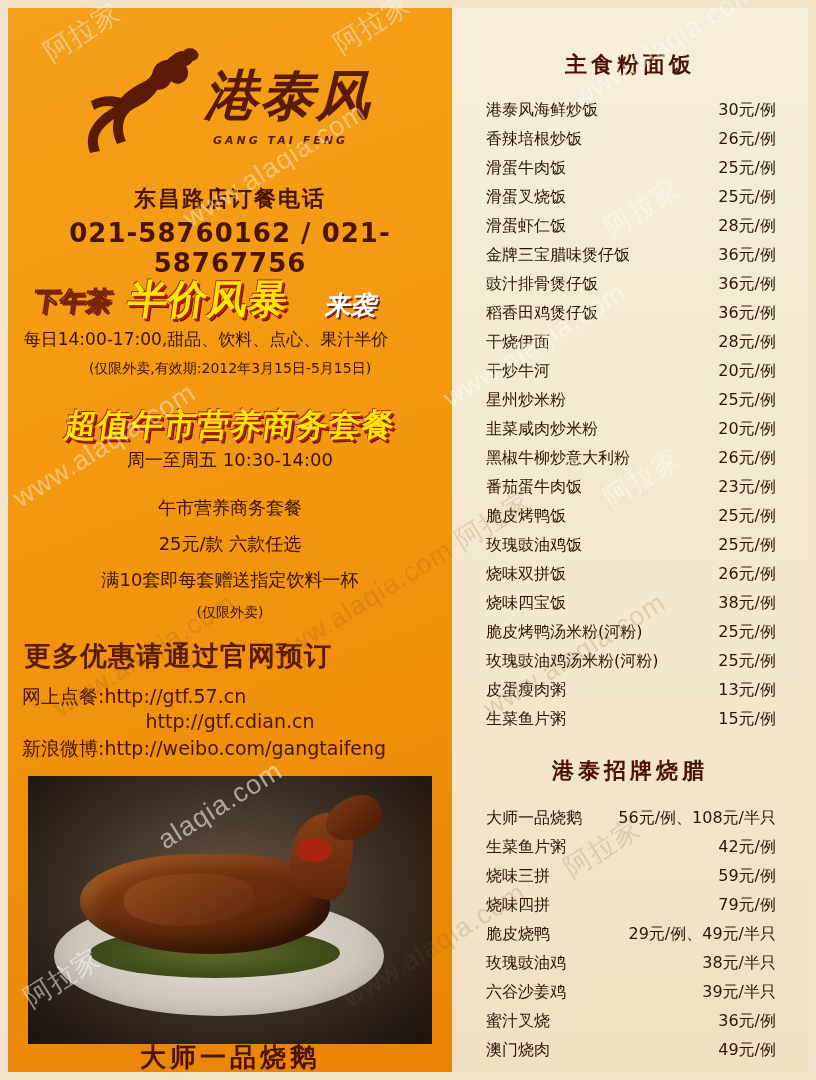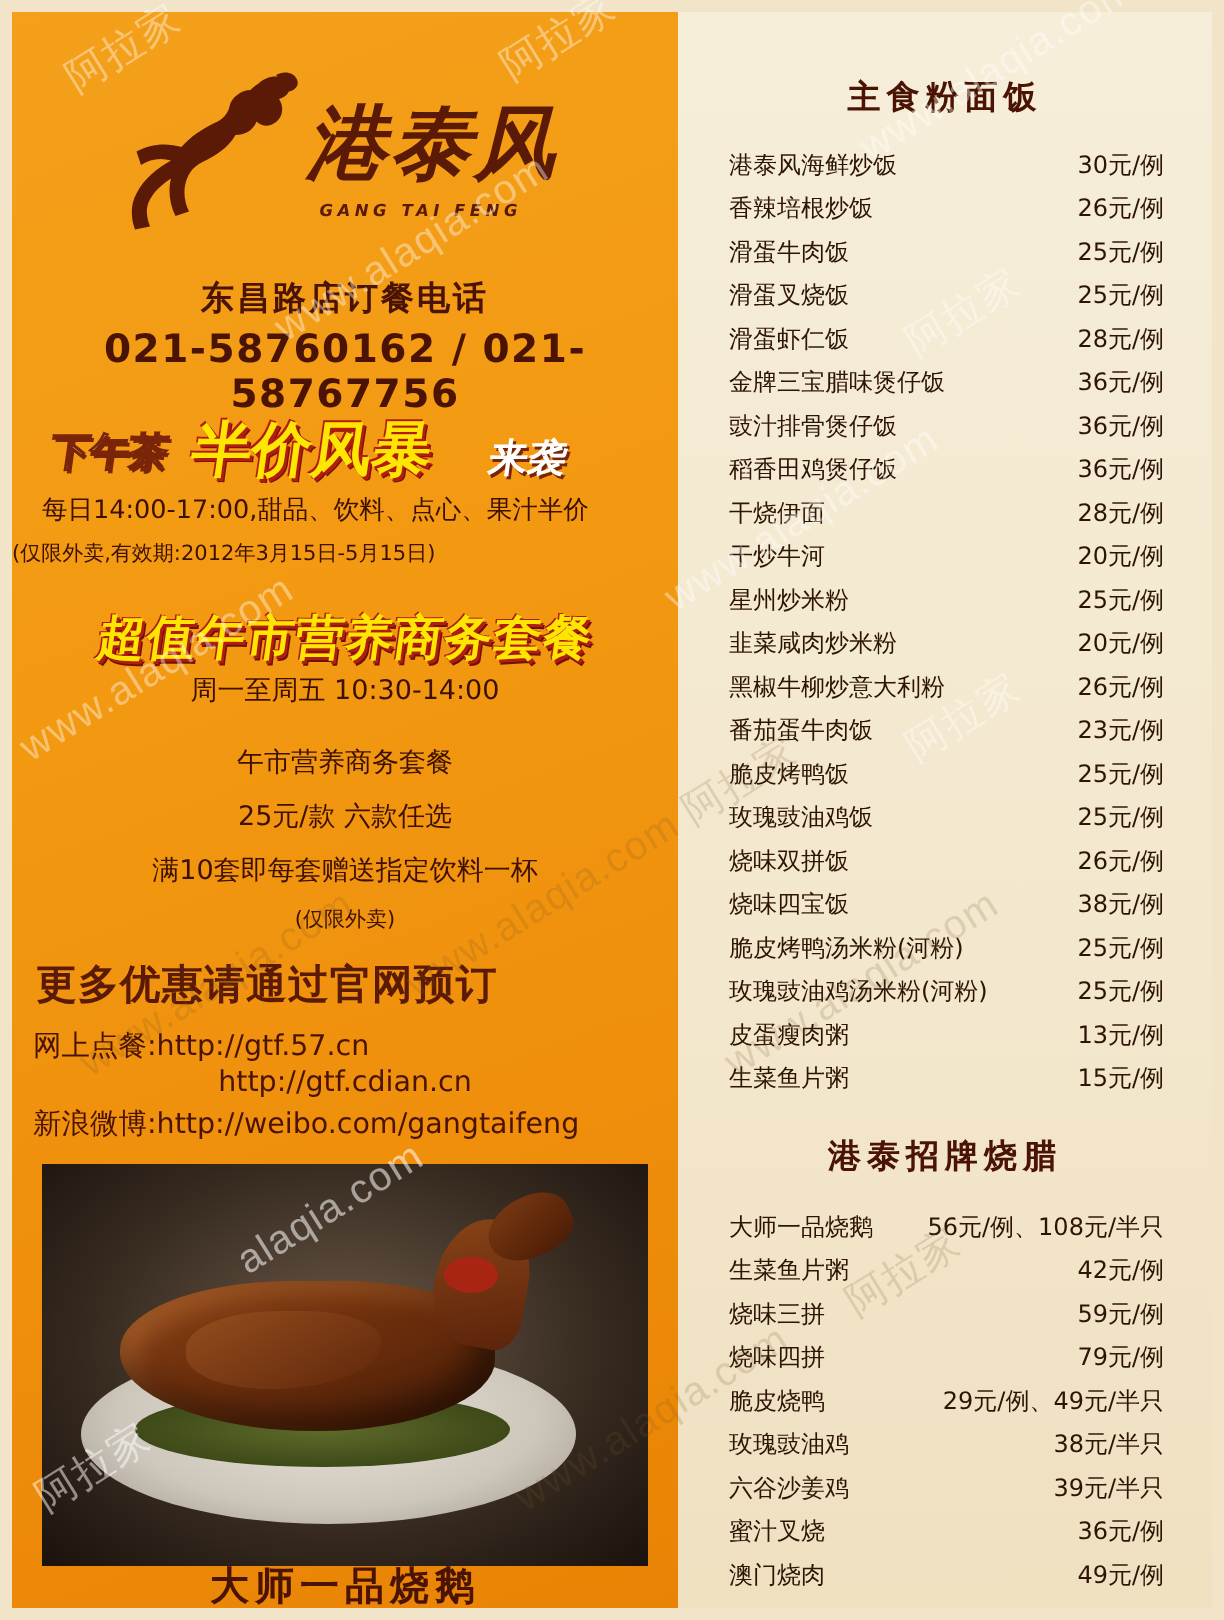--- a/index.html
+++ b/index.html
@@ -60,25 +60,25 @@
     color:#ffe600;
     text-shadow:2px 2px 0 #b11d12, -1px -1px 0 #b11d12, 3px 3px 0 #7a1208;
     transform:skewX(-8deg);
   }
   .b1-c{
     position:absolute;left:300px;top:18px;font-size:26px;font-weight:bold;
     color:#fff;text-shadow:2px 2px 0 #7a2408;
     transform:skewX(-8deg);
   }
   .banner1-sub{
-    position:absolute;left:0;top:320px;width:396px;
-    font-size:17px;color:#3d1002;padding-left:20px;
+    position:absolute;left:0;top:320px;width:396px;text-align:center;
+    font-size:17px;color:#3d1002;
   }
   .banner1-sub2{
-    position:absolute;left:0;top:352px;width:444px;
+    position:absolute;left:0;top:352px;width:444px;text-align:center;
     font-size:14px;color:#3d1002;
   }
   
   .banner2{
     position:absolute;left:22px;top:392px;width:400px;height:48px;
   }
   .b2-txt{
     position:absolute;left:0;top:4px;width:400px;text-align:center;
     font-size:32px;font-weight:bold;color:#ffe600;
     text-shadow:2px 2px 0 #b11d12,-1px -1px 0 #b11d12,3px 3px 0 #6d1206;

